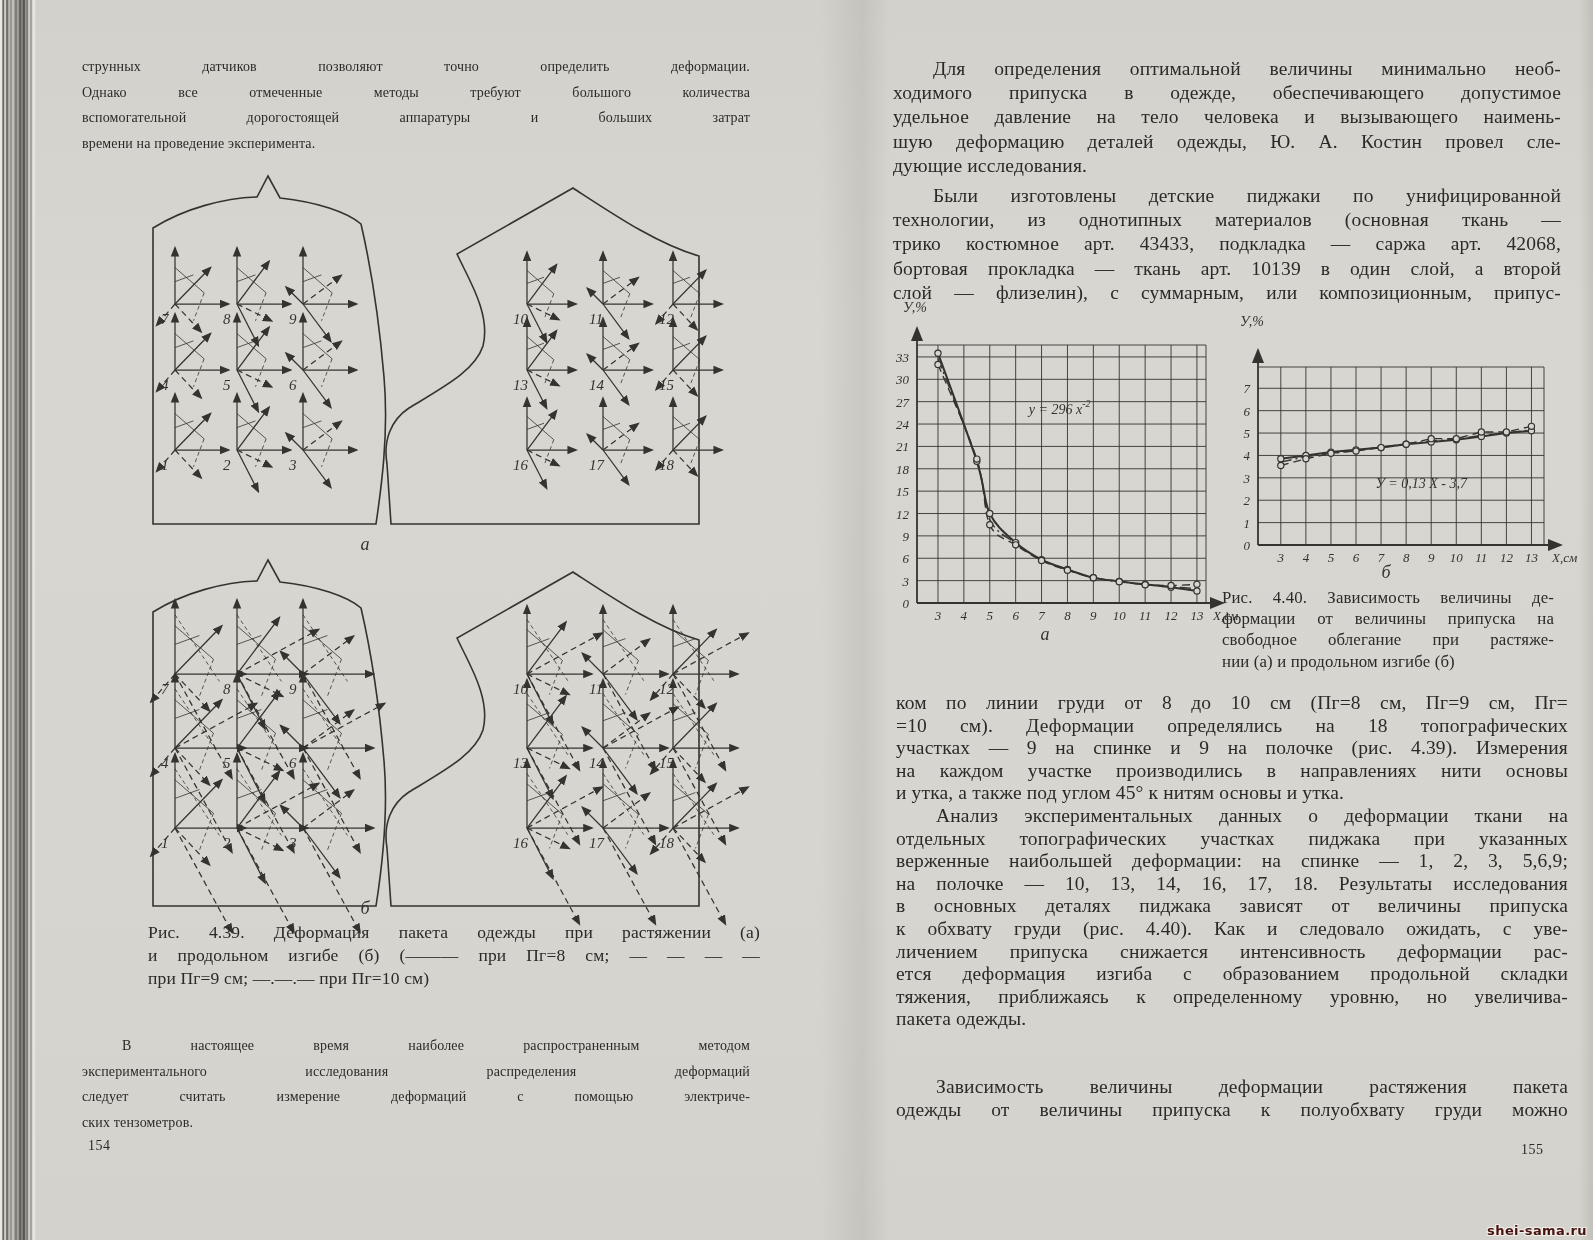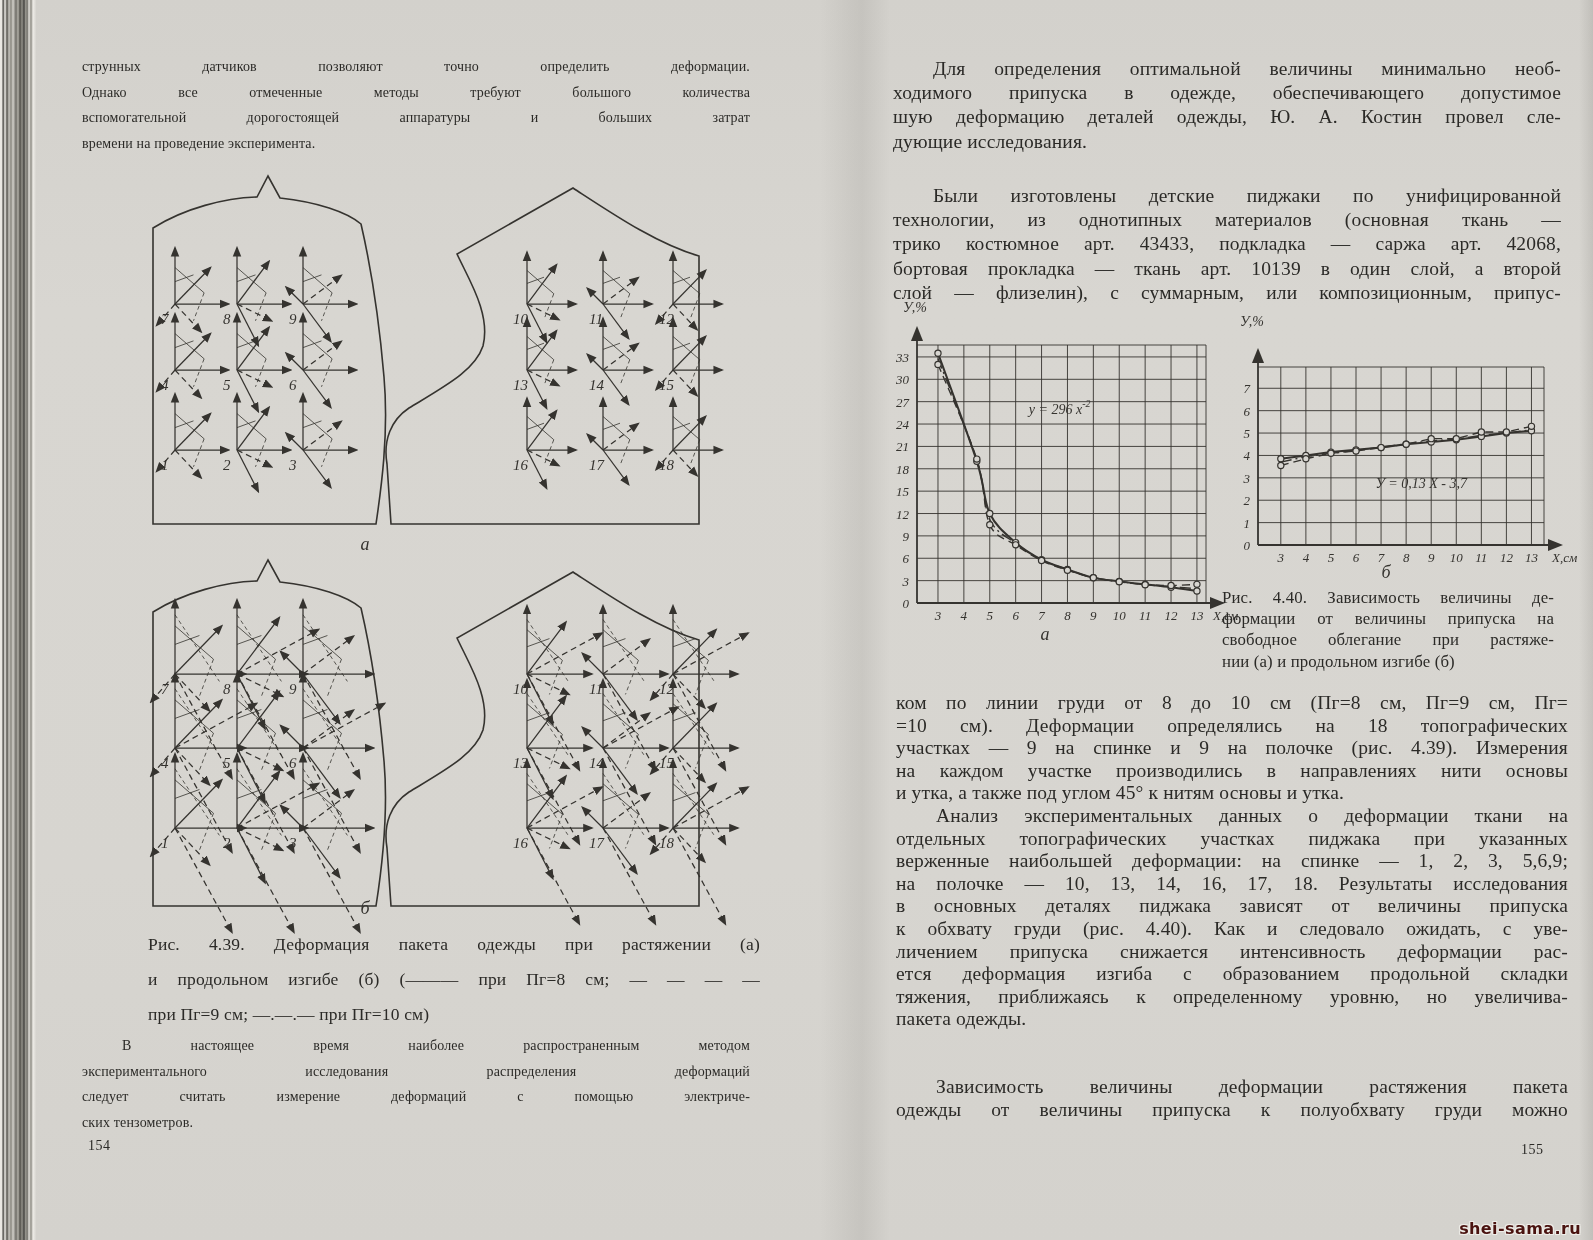--- a/index.html
+++ b/index.html
@@ -28,30 +28,30 @@
   .jline{text-align:justify;text-align-last:justify;overflow:hidden;white-space:nowrap;}
   .jline.last{text-align-last:left;}
   .jline.ind{text-indent:40px;}
   .body-left{font-size:14px;line-height:25.5px;width:668px;left:82px;}
   .body-left .jline{height:25.5px;}
   .body-rt{font-size:19.5px;line-height:24.2px;width:668px;left:893px;}
   .body-rt .jline{height:24.2px;}
   .body-rb{font-size:19.5px;line-height:22.6px;width:672px;left:880px;margin-left:16px;}
   .body-rb .jline{height:22.6px;}
   .cap-left{font-size:17.5px;line-height:23px;width:612px;left:148px;}
-  .cap-left .jline{height:23px;margin-top:12px;}
+  .cap-left .jline{height:23px;}
   .cap-right{font-size:16.8px;line-height:21.2px;width:332px;left:1222px;}
   .cap-right .jline{height:21.2px;}
   .pagenum{position:absolute;font-size:14px;letter-spacing:.5px;}
   .figure{position:absolute;}
   svg{overflow:visible;display:block;}
   .watermark{
-    position:absolute;right:12px;bottom:2px;
+    position:absolute;right:6px;bottom:2px;
     font-family:"DejaVu Sans","Liberation Sans",sans-serif;
-    font-weight:bold;font-size:16px;letter-spacing:.4px;color:#4a1310;
+    font-weight:bold;font-size:13px;letter-spacing:.4px;color:#4a1310;
     text-shadow:-1px -1px 0 #eeede8,1px -1px 0 #eeede8,-1px 1px 0 #eeede8,1px 1px 0 #eeede8,0 0 2px #f4f3ee;
   }
 </style>
 </head>
 <body>
 
 <div class="book-edge"></div>
 <div class="gutter-shadow"></div>
 <div class="right-edge-shadow"></div>
 
@@ -472,20 +472,21 @@
       <div class="jline">следует считать измерение деформаций с помощью электриче-</div>
       <div class="jline last">ских тензометров.</div>
     </div>
   <div class="pagenum" style="left:88px;top:1138px">154</div>
 </div>
 
 <div>
   <div class="tblock body-rt" style="top:57px">
       <div class="jline ind">Для определения оптимальной величины минимально необ-</div>
       <div class="jline">ходимого припуска в одежде, обеспечивающего допустимое</div>
+      <div class="jline">удельное давление на тело человека и вызывающего наимень-</div>
       <div class="jline">шую деформацию деталей одежды, Ю. А. Костин провел сле-</div>
       <div class="jline last">дующие исследования.</div>
     </div>
   <div class="tblock body-rt" style="top:184px">
       <div class="jline ind">Были изготовлены детские пиджаки по унифицированной</div>
       <div class="jline">технологии, из однотипных материалов (основная ткань —</div>
       <div class="jline">трико костюмное арт. 43433, подкладка — саржа арт. 42068,</div>
       <div class="jline">бортовая прокладка — ткань арт. 10139 в один слой, а второй</div>
       <div class="jline">слой — флизелин), с суммарным, или композиционным, припус-</div>
     </div>

